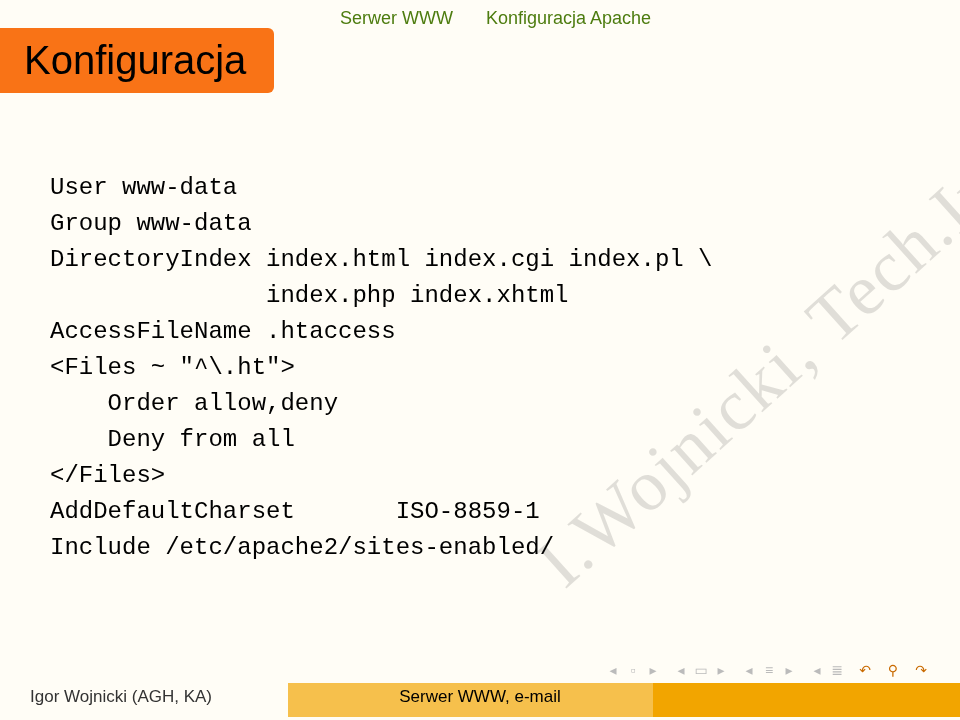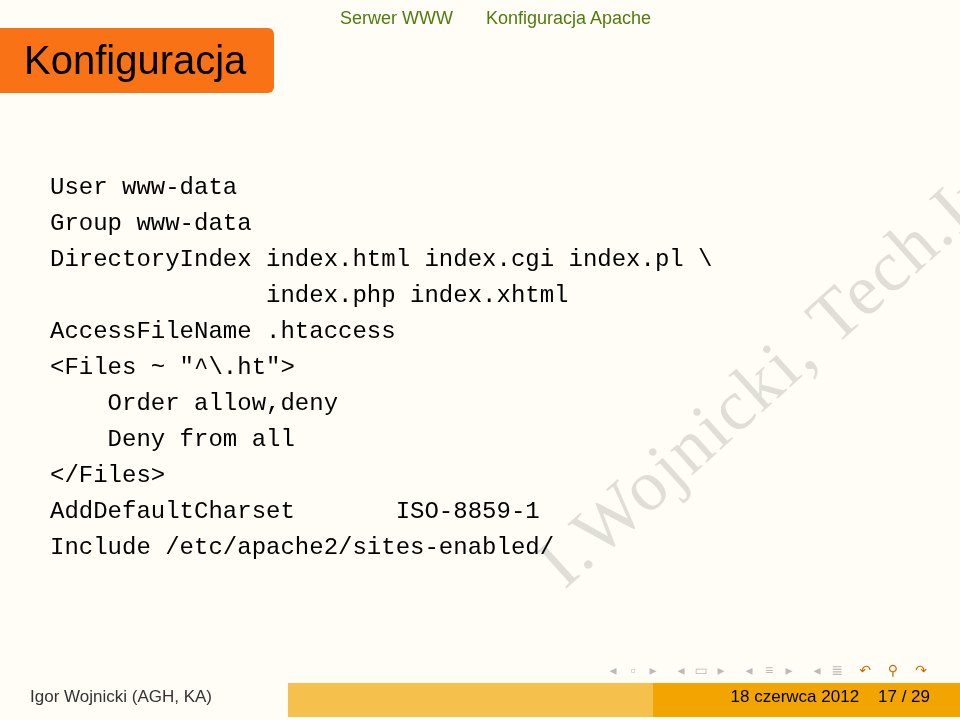--- a/index.html
+++ b/index.html
@@ -152,16 +152,14 @@
     <span class="ico">≣</span>
   </span>
   <span class="ico active">↶</span>
   <span class="ico active">⚲</span>
   <span class="ico active">↷</span>
 </div>
 
 <div class="footer-bar"></div>
 <div class="footer-content">
   <span class="a">Igor Wojnicki (AGH, KA)</span>
-  <span class="c">
-    <span>18 czerwca 2012</span>&nbsp;&nbsp;&nbsp;&nbsp;<span>17 / 29</span>
-  </span>
+  <span class="b">Serwer WWW, e-mail</span>
 </div>
 
 </body></html>

